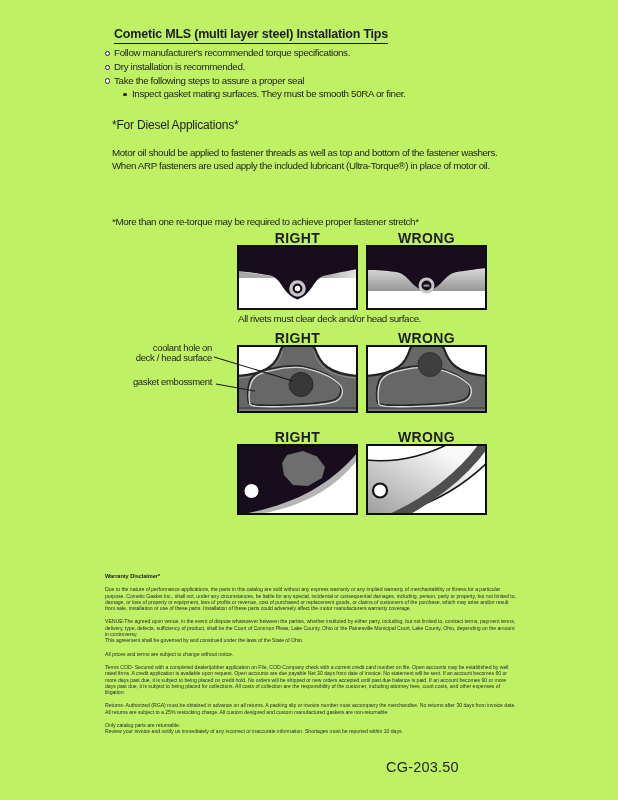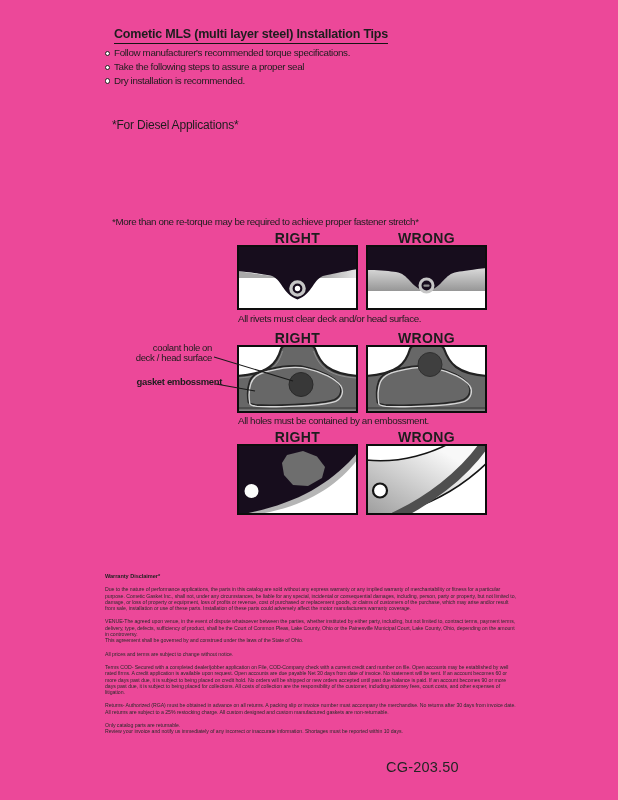--- a/index.html
+++ b/index.html
@@ -1,16 +1,16 @@
 <!DOCTYPE html>
 <html><head>
 <meta charset="utf-8">
 <style>
   html,body{margin:0;padding:0;background:#ffffff;}
-  .page{position:relative;width:618px;height:800px;background:#ec4899;overflow:hidden;
+  .page{position:relative;width:618px;height:800px;background:#bef264;overflow:hidden;
         font-family:"Liberation Sans",sans-serif;color:#1d1d1d;}
   
   .title{position:absolute;left:114px;top:27px;font-size:12.5px;font-weight:bold;
          letter-spacing:-0.2px;border-bottom:1.6px solid #141414;padding-bottom:2px;white-space:nowrap;}
   
   .tips{position:absolute;left:105px;top:46px;width:420px;font-size:9.8px;letter-spacing:-0.35px;}
   .tip{position:relative;padding-left:9px;line-height:13.8px;}
   .tip::before{content:"";position:absolute;left:0;top:4.8px;width:3.4px;height:3.4px;
                border:0.9px solid #222;border-radius:50%;background:#fff;}
   .tip.sub{margin-left:18px;}
@@ -38,25 +38,27 @@
 </style>
 </head>
 <body>
 
 <div class="page">
 
   <div class="title">Cometic MLS (multi layer steel) Installation Tips</div>
 
   <div class="tips">
     <div class="tip">Follow manufacturer's recommended torque specifications.</div>
+    <div class="tip">Dry installation is recommended.</div>
     <div class="tip">Take the following steps to assure a proper seal</div>
-    <div class="tip">Dry installation is recommended.</div>
+    <div class="tip sub">Inspect gasket mating surfaces.  They must be smooth 50RA or finer.</div>
   </div>
 
   <div class="h2">*For Diesel Applications*</div>
+  <p class="para p1">Motor oil should be applied to fastener threads as well as top and bottom of the fastener washers. When ARP fasteners are used apply the included lubricant (Ultra-Torque®) in place of motor oil.</p>
   <p class="para pnote">*More than one re-torque may be required to achieve proper fastener stretch*</p>
 
   <div class="dlabel" style="left:237px;top:230px;">RIGHT</div>
   <div class="dlabel" style="left:366px;top:230px;">WRONG</div>
 
   <div class="panel" style="left:237px;top:245px;">
     <svg width="121" height="65" viewBox="0 0 121 65">
       <defs>
         <linearGradient id="w1g" x1="0" y1="0" x2="1" y2="0">
           <stop offset="0" stop-color="#8e8e8e"></stop>
@@ -93,21 +95,21 @@
 
   <div class="caption" style="top:312px;">All rivets must clear deck and/or head surface.</div>
 
   <div class="dlabel" style="left:237px;top:330px;">RIGHT</div>
   <div class="dlabel" style="left:366px;top:330px;">WRONG</div>
 
   <div class="ann" style="left:114px;top:343px;">
     <span>coolant hole on</span>
     <span>deck / head surface</span>
   </div>
-  <div class="ann" style="left:124px;top:377px;font-weight:bold;">gasket embossment</div>
+  <div class="ann" style="left:114px;top:377px;">gasket embossment</div>
 
   <div class="panel" style="left:237px;top:345px;">
     <svg width="121" height="68" viewBox="0 0 121 68">
       <rect width="121" height="68" fill="#ffffff"></rect>
       <path d="M0,31 C32,29 40,18 44,4 C44.8,1.8 45.5,1 47.5,1 H74.5 C76.5,1 77.3,1.9 78.1,4 C83,18 91,29 121,31 V68 H0 Z" fill="#676767"></path>
       <path d="M0,31 C32,29 40,18 44,4 C44.8,1.8 45.5,1 47.5,1" fill="none" stroke="#222222" stroke-width="2.2"></path>
       <path d="M74.5,1 C76.5,1 77.3,1.9 78.1,4 C83,18 91,29 121,31" fill="none" stroke="#222222" stroke-width="2.2"></path>
       <path d="M0,31 C32,29 40,18 44,4" fill="none" stroke="#989898" stroke-width="0.9" transform="translate(1.5,2)" opacity="0.9"></path>
       <path d="M78.1,4 C83,18 91,29 121,31" fill="none" stroke="#989898" stroke-width="0.9" transform="translate(-1.5,2)" opacity="0.9"></path>
       <rect x="0" y="62" width="121" height="2.4" fill="#4e4e4e"></rect>
@@ -127,21 +129,20 @@
       <path d="M74.5,1 C76.5,1 77.3,1.9 78.1,4 C83,18 91,29 121,31" fill="none" stroke="#222222" stroke-width="2.2"></path>
       <rect x="0" y="62" width="121" height="2.4" fill="#4e4e4e"></rect>
       <rect x="0" y="64.4" width="121" height="3.6" fill="#7f7f7f"></rect>
       <path d="M12,58 C11,52 11,44 13,38 C15,31 22,27 32,25 C45,22 60,20.5 70,23 C84,26 98,33 103,40 C106,45 105,52 98,55.5 C85,60.5 32,61.5 19,60.5 C14.5,60 12.5,59.5 12,58 Z" fill="none" stroke="#262626" stroke-width="1.7" transform="translate(-0.6,-0.7)"></path>
       <path d="M12,58 C11,52 11,44 13,38 C15,31 22,27 32,25 C45,22 60,20.5 70,23 C84,26 98,33 103,40 C106,45 105,52 98,55.5 C85,60.5 32,61.5 19,60.5 C14.5,60 12.5,59.5 12,58 Z" fill="none" stroke="#d6d6d6" stroke-width="1.3" transform="translate(0.8,0.8)"></path>
       <circle cx="64" cy="19.5" r="12" fill="#3f3f3f" stroke="#303030" stroke-width="1"></circle>
       <rect x="1" y="1" width="119" height="66" fill="none" stroke="#0d0d0d" stroke-width="2"></rect>
     </svg>
   </div>
 
-  <div class="caption" style="top:414px;">All holes must be contained by an embossment.</div>
 
   <div class="dlabel" style="left:237px;top:429px;">RIGHT</div>
   <div class="dlabel" style="left:366px;top:429px;">WRONG</div>
 
   <div class="panel" style="left:237px;top:444px;">
     <svg width="121" height="71" viewBox="0 0 121 71">
       <rect width="121" height="71" fill="#ffffff"></rect>
       <path d="M0,0 H121 V15 C98,45 64,64 16,71 H0 Z" fill="#b5b5b5"></path>
       <path d="M0,0 H121 V8 C95,39 60,60 6,70 L0,70.5 Z" fill="#170d1d"></path>
       <polygon points="50,11 66,7 80,12.5 88,23 85,34 71,42 56,41 47,31 45,19" fill="#6e6e6e"></polygon>

